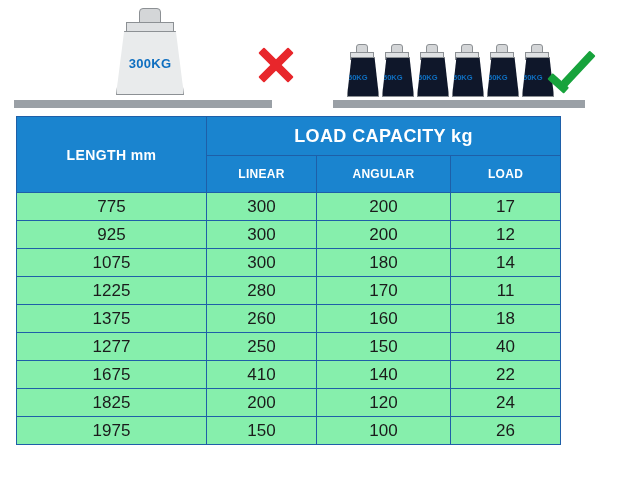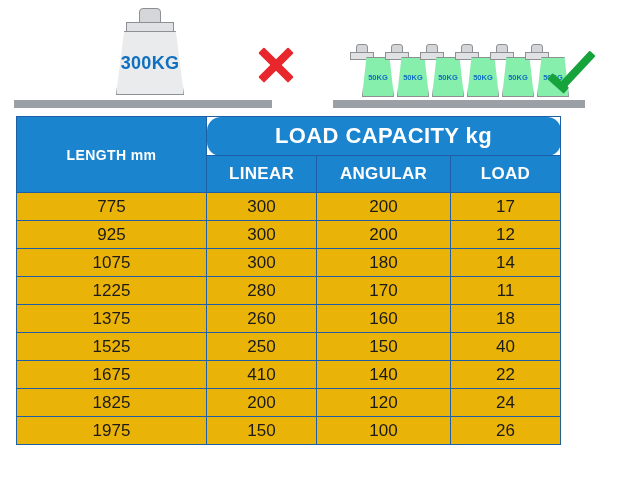--- a/index.html
+++ b/index.html
@@ -60,21 +60,21 @@
     width: 66px;
     height: 62px;
     background: #e9ebec;
     border: 1.5px solid #8c9094;
     clip-path: polygon(12% 0%, 88% 0%, 100% 100%, 0% 100%);
     display: flex;
     align-items: center;
     justify-content: center;
   }
   .bw-label {
-    font-size: 18px;
+    font-size: 13px;
     font-weight: bold;
     color: #0f6fc0;
     letter-spacing: 0.3px;
   }
 
   
   .small-weights {
     position: absolute;
     left: 345px;
     top: 44px;
@@ -100,30 +100,29 @@
     position: absolute;
     left: 5px;
     top: 8px;
     width: 22px;
     height: 6px;
     background: #dfe1e3;
     border: 1.2px solid #8c9094;
   }
   .sw-body {
     position: absolute;
-    left: 17px;
+    left: 2px;
     top: 13px;
     width: 30px;
     height: 38px;
-    background: #86efac;
+    background: #0f172a;
     border: 1.2px solid #8c9094;
     clip-path: polygon(14% 0%, 86% 0%, 100% 100%, 0% 100%);
     display: flex;
     align-items: center;
-    justify-content: center;
   }
   .sw-label {
     font-size: 7.5px;
     font-weight: bold;
     color: #0f6fc0;
   }
 
   
   .floor {
     position: absolute;
@@ -201,36 +200,35 @@
     border: 1.5px solid #1e5fa8;
     text-align: center;
     padding: 0;
   }
   .hdr {
     background: #1a84cf;
     color: #ffffff;
     font-weight: bold;
   }
   .hdr-title {
-    font-size: 22px;
+    font-size: 18px;
     letter-spacing: 0.4px;
     height: 38px;
-    border-radius: 14px;
   }
   .hdr-length {
     font-size: 14px;
     letter-spacing: 0.4px;
   }
   .hdr-sub {
-    font-size: 17px;
+    font-size: 12px;
     letter-spacing: 0.3px;
     height: 36px;
   }
   td.data {
-    background: #eab308;
+    background: #86efac;
     color: #1b1b1b;
     font-size: 17px;
     height: 27px;
   }
   .col-len { width: 190px; }
   .col-lin { width: 110px; }
   .col-ang { width: 134px; }
   .col-slt { width: 110px; }
 </style>
 </head>
@@ -353,21 +351,21 @@
           <td class="data">170</td>
           <td class="data">11</td>
         </tr>
         <tr>
           <td class="data">1375</td>
           <td class="data">260</td>
           <td class="data">160</td>
           <td class="data">18</td>
         </tr>
         <tr>
-          <td class="data">1525</td>
+          <td class="data">1277</td>
           <td class="data">250</td>
           <td class="data">150</td>
           <td class="data">40</td>
         </tr>
         <tr>
           <td class="data">1675</td>
           <td class="data">410</td>
           <td class="data">140</td>
           <td class="data">22</td>
         </tr>

